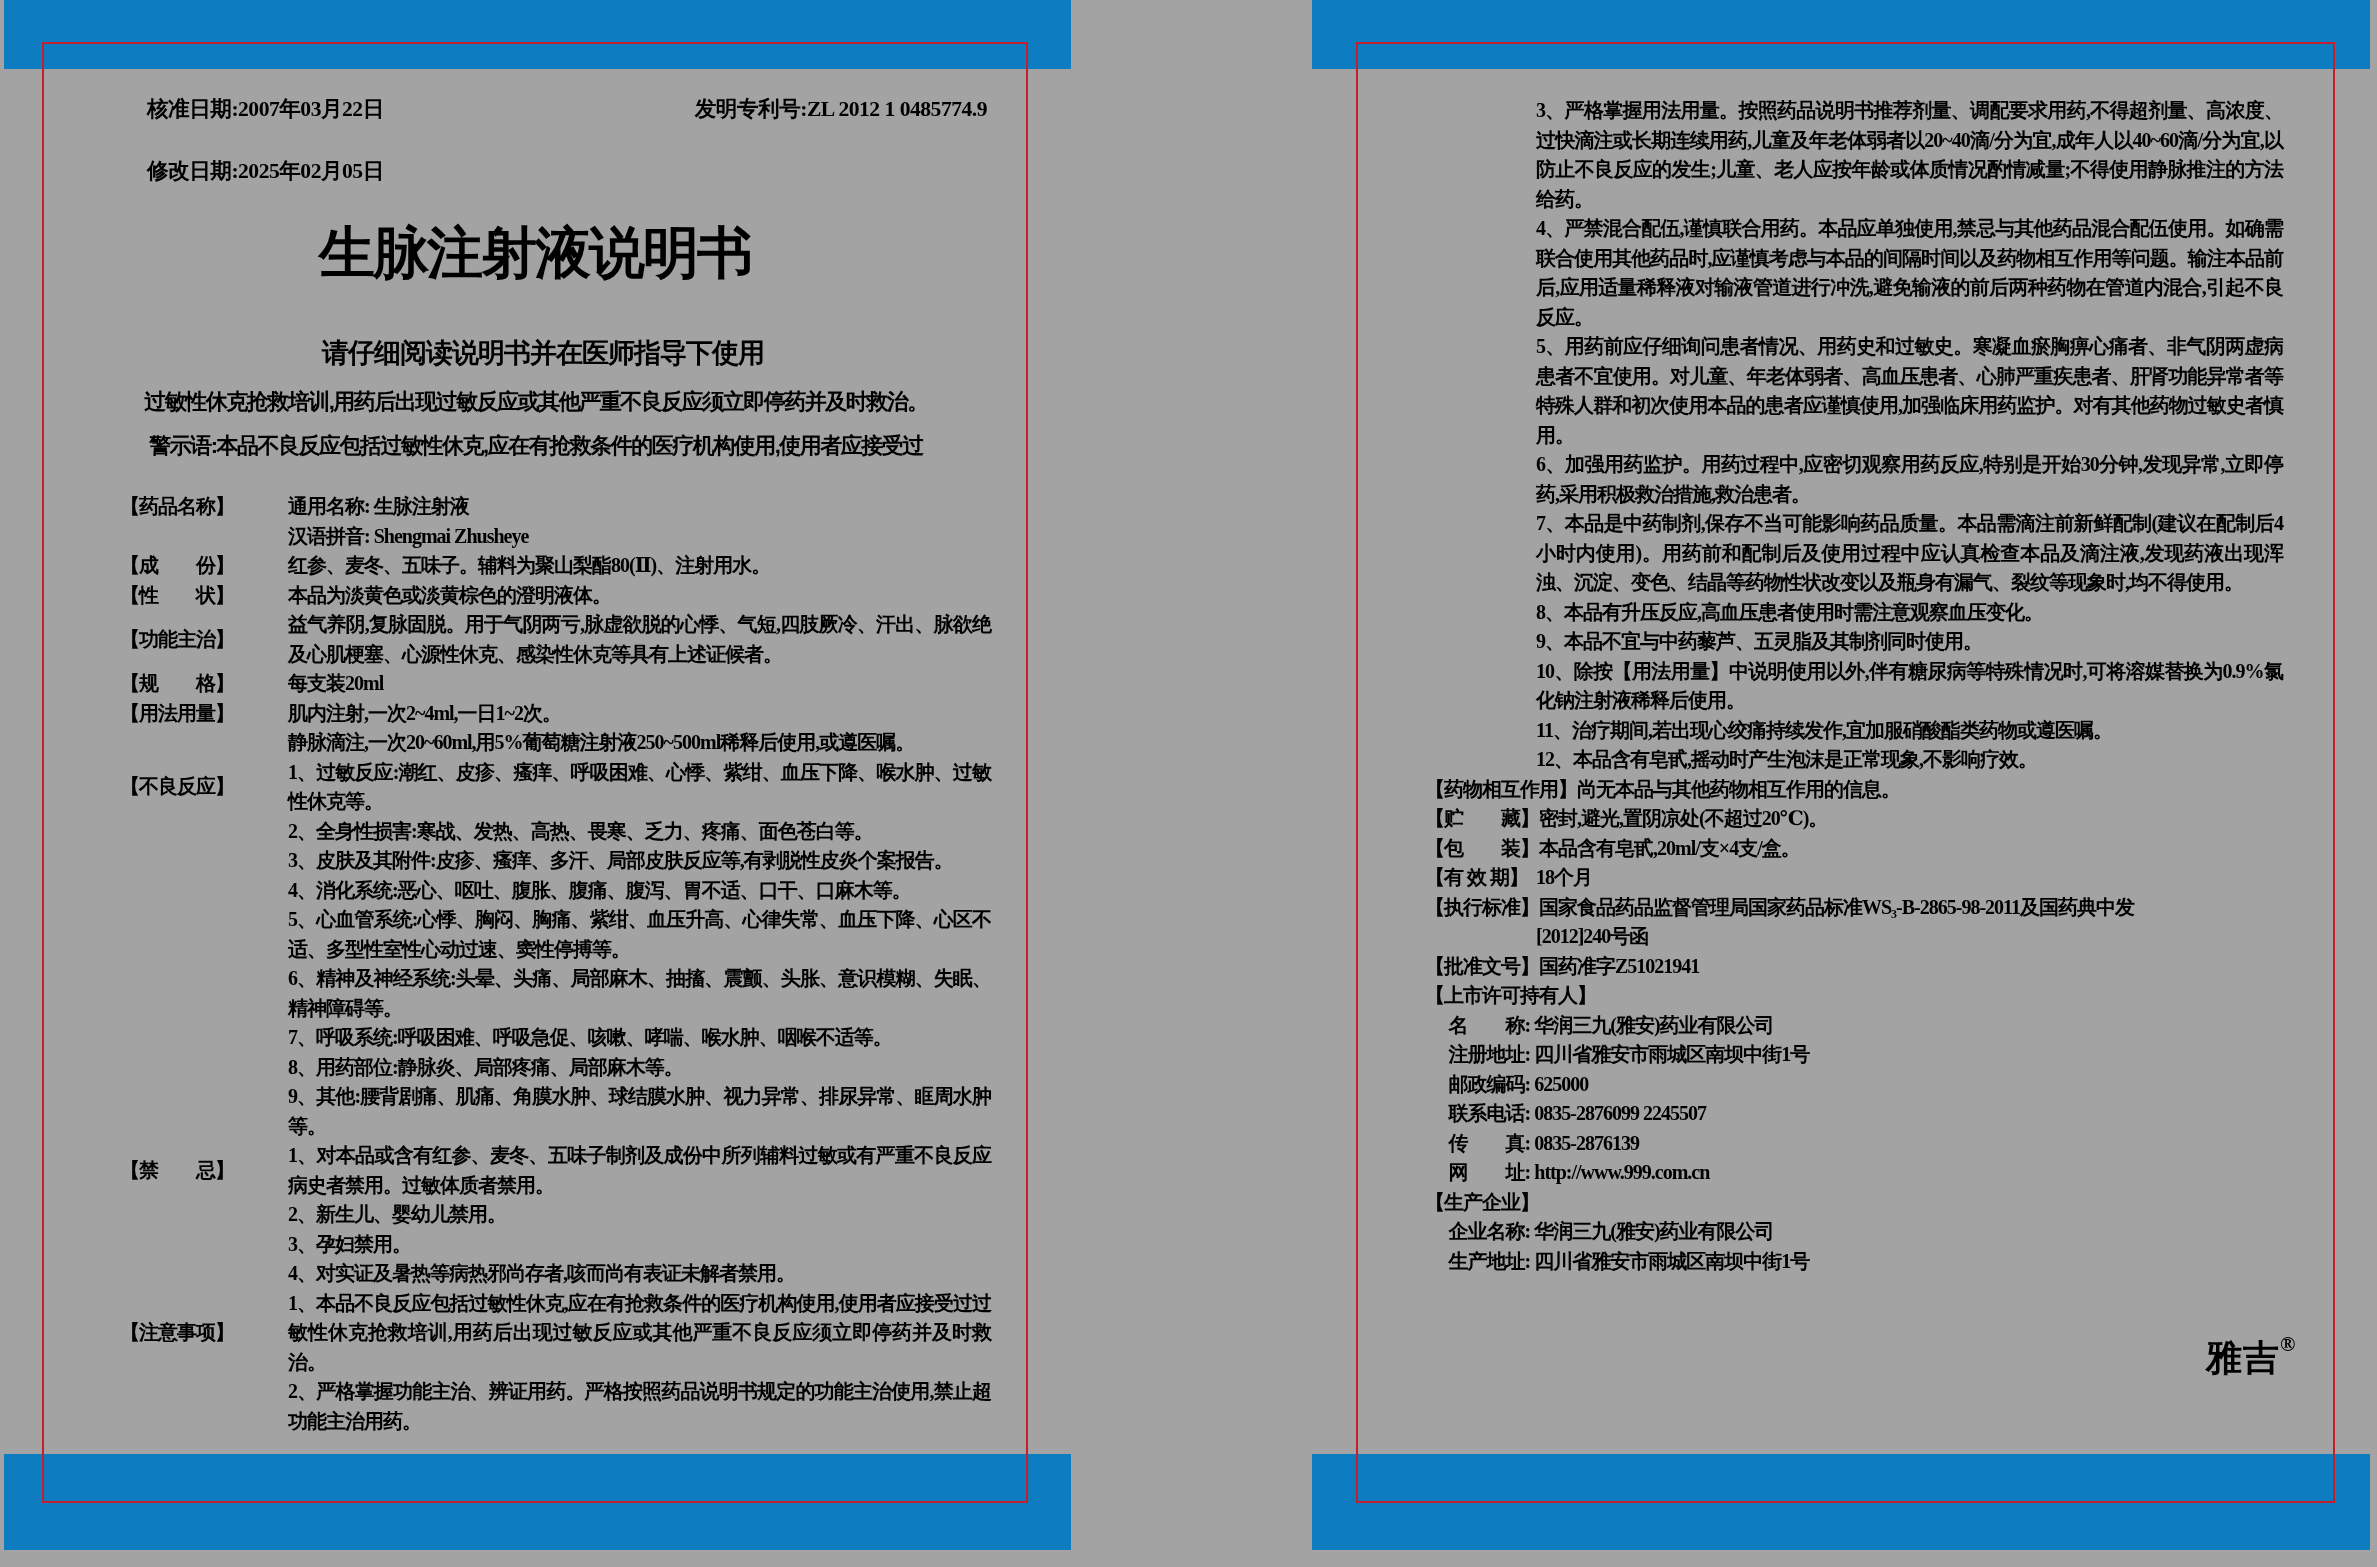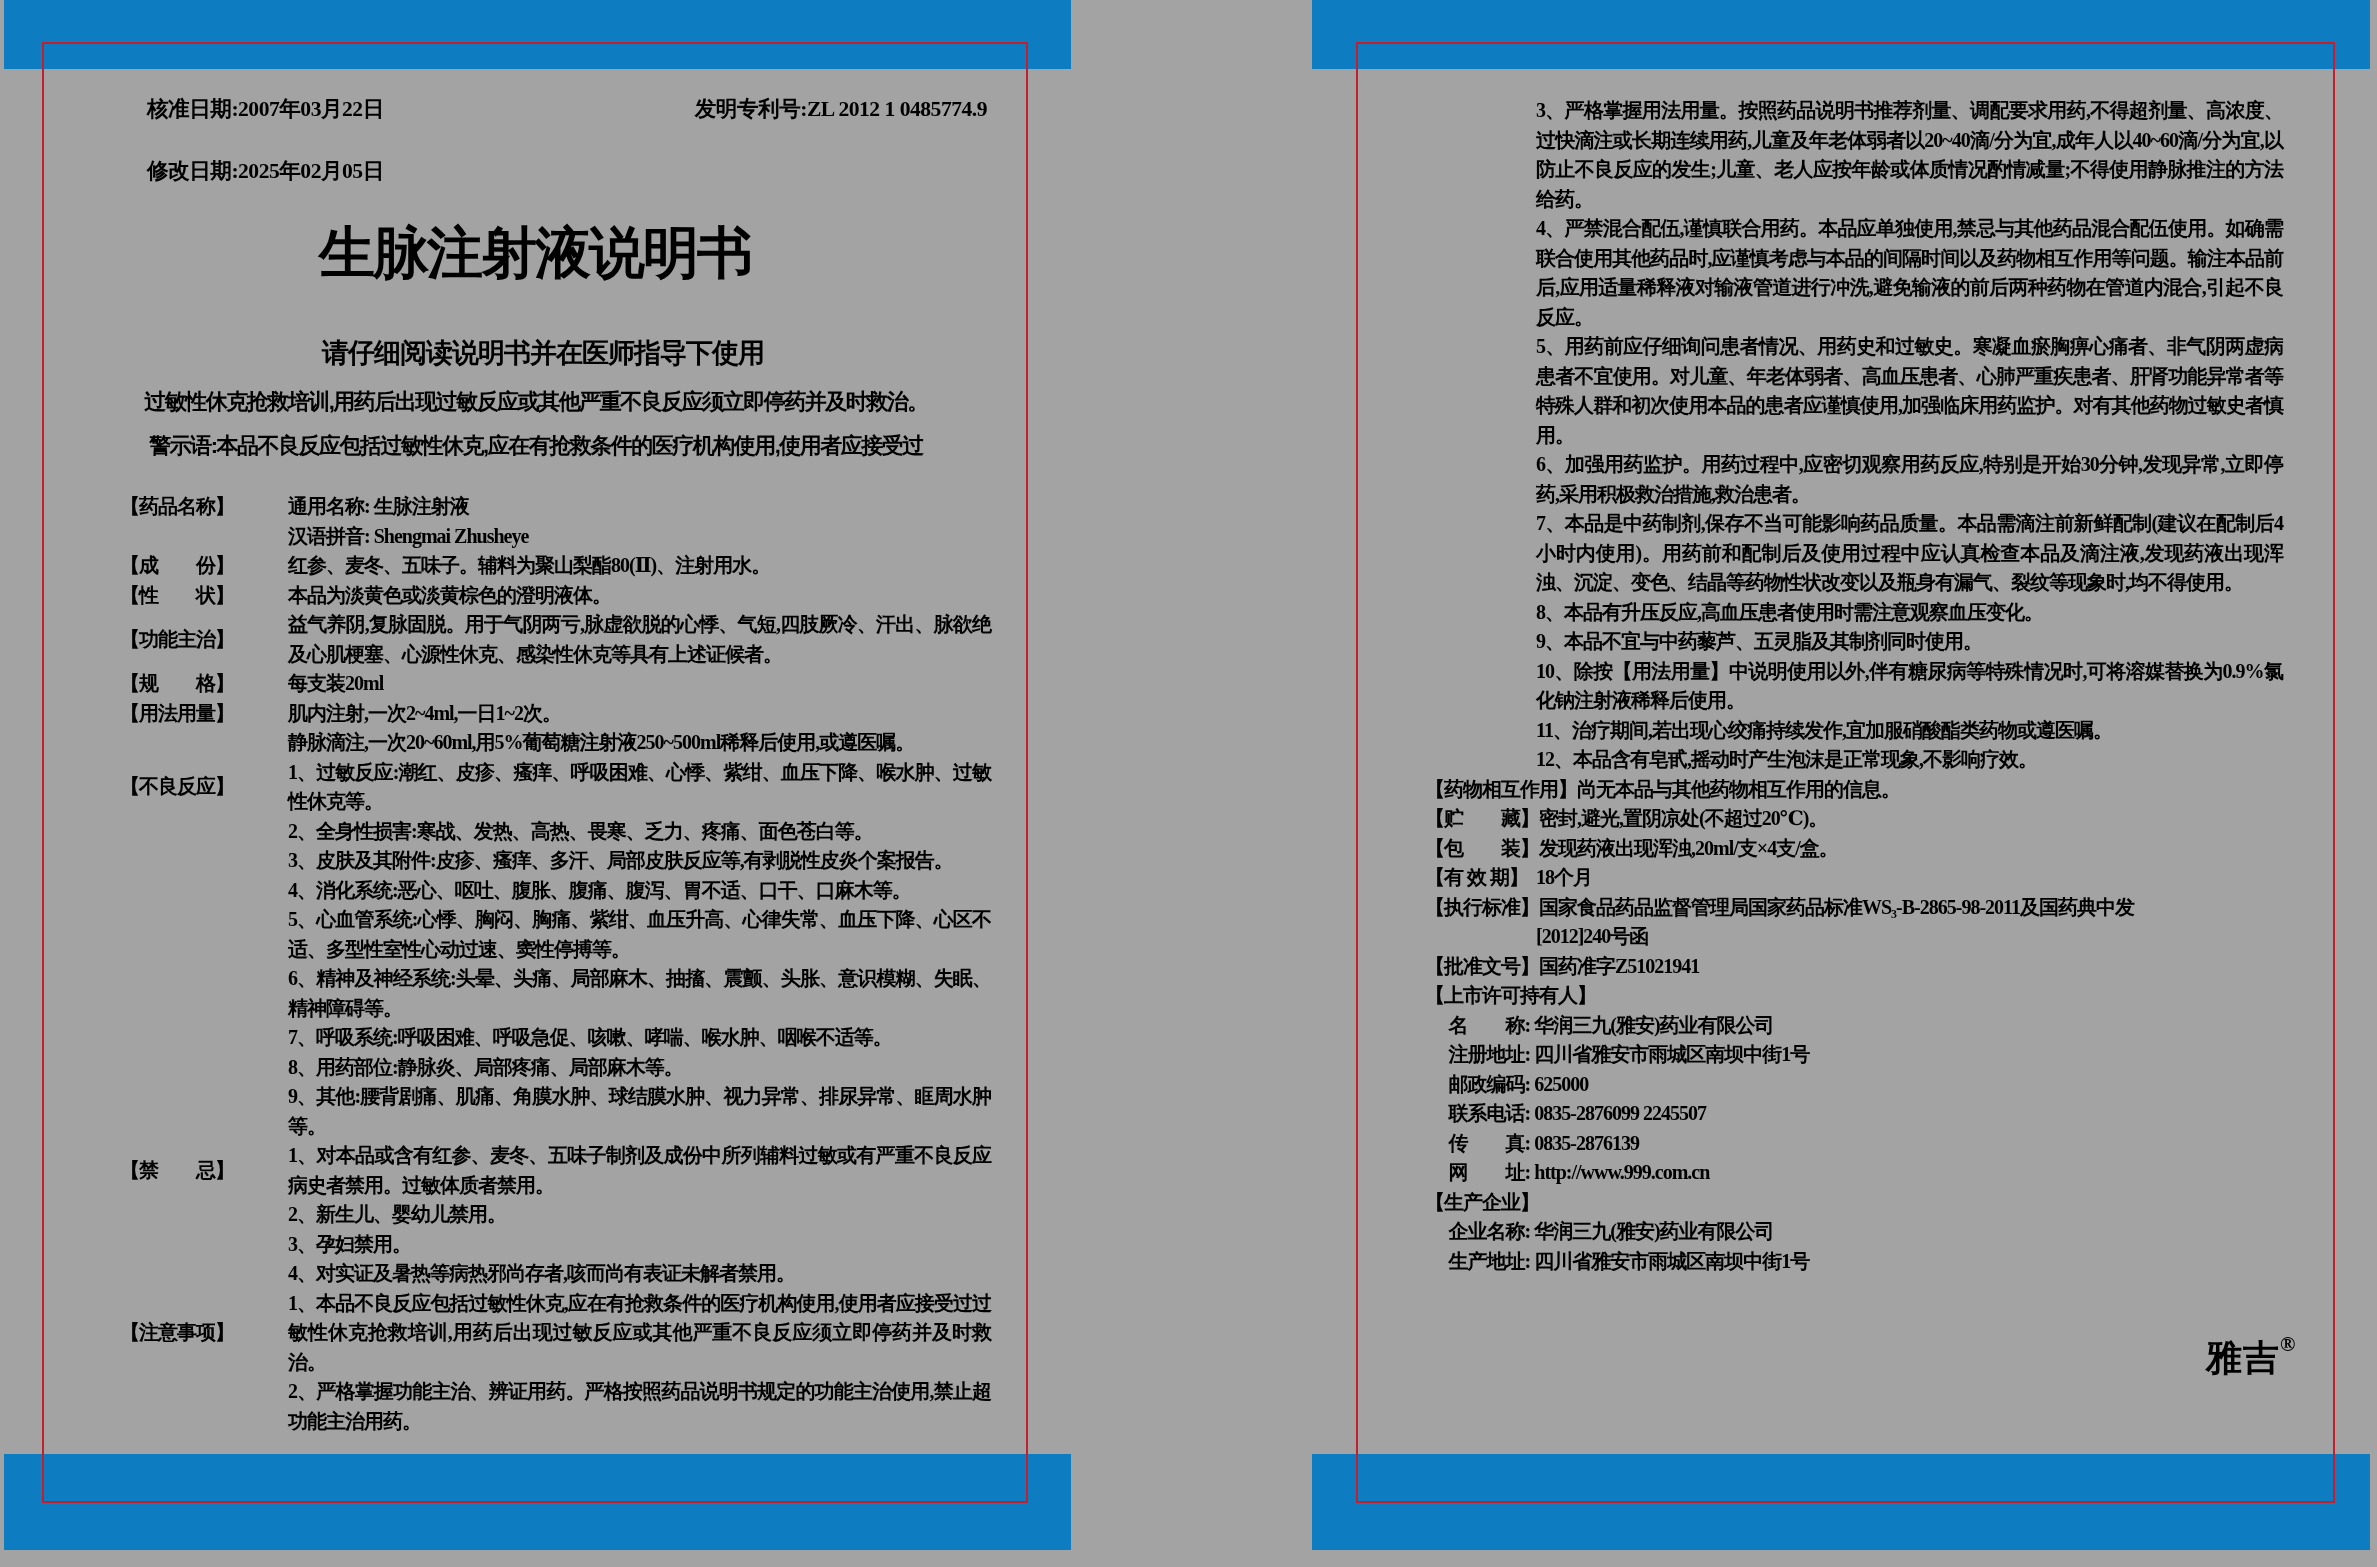--- a/index.html
+++ b/index.html
@@ -205,21 +205,21 @@
     <div class="row">
         <span class="lbl2">【药物相互作用】</span>
         <span class="txt">尚无本品与其他药物相互作用的信息。</span>
       </div>
         <div class="row">
         <span class="lbl2">【贮　　藏】</span>
         <span class="txt">密封,避光,置阴凉处(不超过20℃)。</span>
       </div>
         <div class="row">
         <span class="lbl2">【包　　装】</span>
-        <span class="txt">发现药液出现浑浊,20ml/支×4支/盒。</span>
+        <span class="txt">本品含有皂甙,20ml/支×4支/盒。</span>
       </div>
         <div class="row">
         <span class="lbl2">【有 效 期】</span>
         <span class="txt">18个月</span>
       </div>
         <div class="row">
         <span class="lbl2">【执行标准】</span>
         <span class="txt">国家食品药品监督管理局国家药品标准WS₃-B-2865-98-2011及国药典中发</span>
       </div>
         <div class="row">

